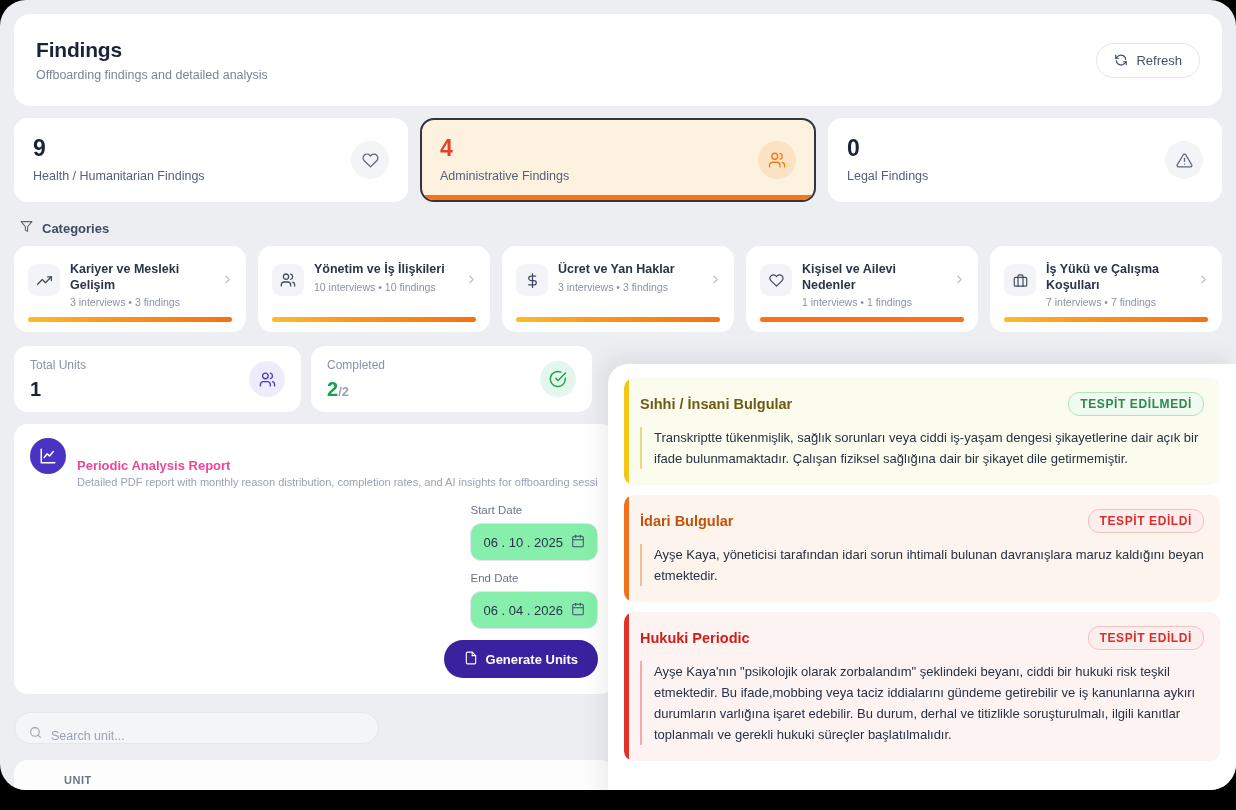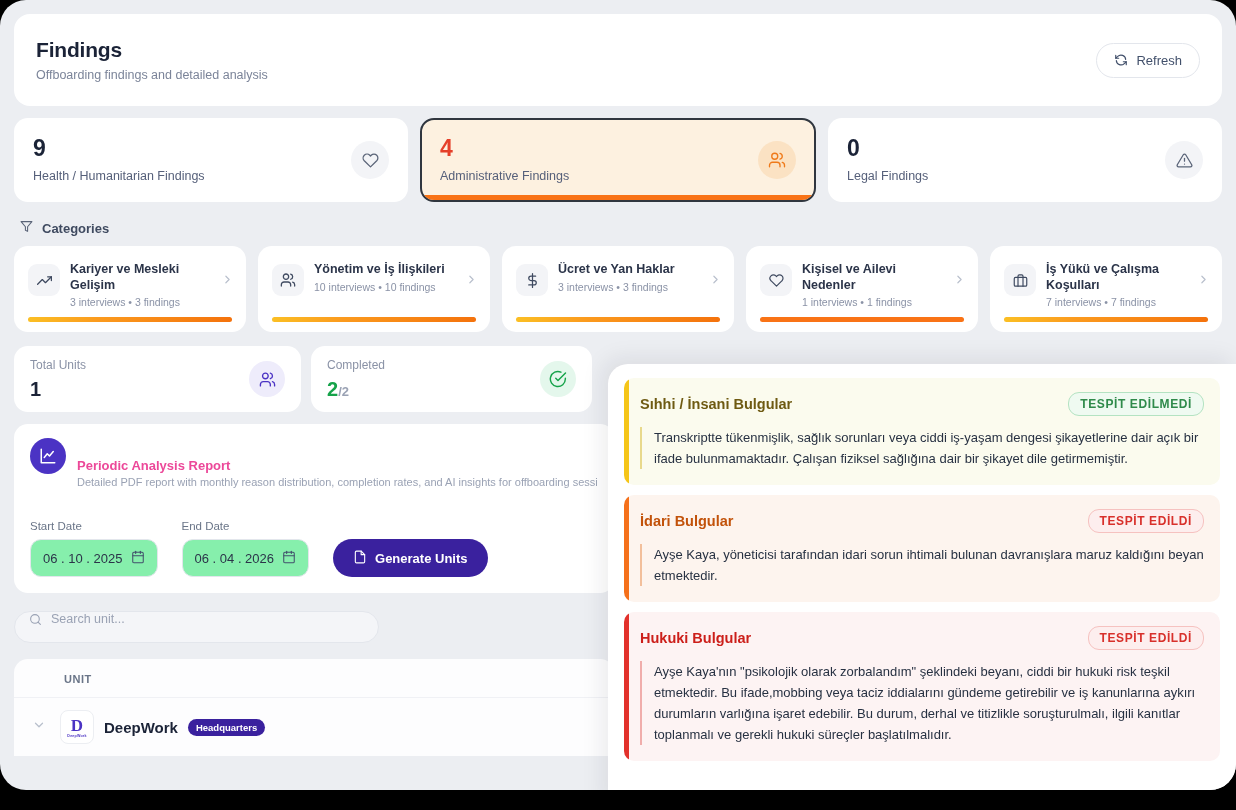--- a/index.html
+++ b/index.html
@@ -216,21 +216,21 @@
     width: 36px; height: 36px; border-radius: 50%;
     background: #4b33c4;
     display:flex; align-items:center; justify-content:center;
     flex: 0 0 auto;
   }
   .report-title { font-size: 13px; font-weight: 700; color: #ec4899; margin-top: 20px; }
   .report-desc {
     font-size: 11px; color: #9aa2b4; margin-top: 3px;
     white-space: nowrap; overflow: hidden;
   }
-  .date-row { display: flex; align-items: flex-end; gap: 24px; margin-top: 32px; }
+  .date-row { display: flex; align-items: flex-end; gap: 11px; margin-top: 16px; flex-direction: column; }
   .field-label { font-size: 11.5px; color: #6a7588; margin-bottom: 7px; }
   .date-input {
     border: 1px solid #e3e6ec;
     border-radius: 11px;
     height: 38px;
     padding: 0 12px;
     display: flex; align-items: center; gap: 8px;
     font-size: 13px; color: #2b3449;
     background: #86efac;
     min-width: 122px;
@@ -249,21 +249,21 @@
     font-family: "Liberation Sans", sans-serif;
   }
 
   
   .search-wrap { margin-top: 18px; width: 365px; }
   .search-box {
     border: 1px solid #e3e6ec;
     background: #f4f5f8;
     border-radius: 20px;
     height: 32px;
-    display: flex; align-items: flex-start; gap: 9px;
+    display: flex; align-items: flex-end; gap: 9px;
     padding: 0 14px;
   }
   .search-box input {
     border: none; outline: none; background: transparent;
     font-size: 12.5px; color: #56607a; width: 100%;
     font-family: "Liberation Sans", sans-serif;
   }
   .search-box input::placeholder { color: #9aa2b4; }
 
   
@@ -684,21 +684,21 @@
     <div class="finding admin">
       <div class="f-head">
         <div class="f-title">İdari Bulgular</div>
         <div class="f-pill hit">TESPİT EDİLDİ</div>
       </div>
       <div class="f-body">Ayşe Kaya, yöneticisi tarafından idari sorun ihtimali bulunan davranışlara maruz kaldığını beyan etmektedir.</div>
     </div>
 
     <div class="finding legal">
       <div class="f-head">
-        <div class="f-title">Hukuki Bulgular</div>
+        <div class="f-title">Hukuki Periodic</div>
         <div class="f-pill hit">TESPİT EDİLDİ</div>
       </div>
       <div class="f-body">Ayşe Kaya'nın "psikolojik olarak zorbalandım" şeklindeki beyanı, ciddi bir hukuki risk teşkil etmektedir. Bu ifade,mobbing veya taciz iddialarını gündeme getirebilir ve iş kanunlarına aykırı durumların varlığına işaret edebilir. Bu durum, derhal ve titizlikle soruşturulmalı, ilgili kanıtlar toplanmalı ve gerekli hukuki süreçler başlatılmalıdır.</div>
     </div>
 
   </div>
 
  </div>
 </div>
 

